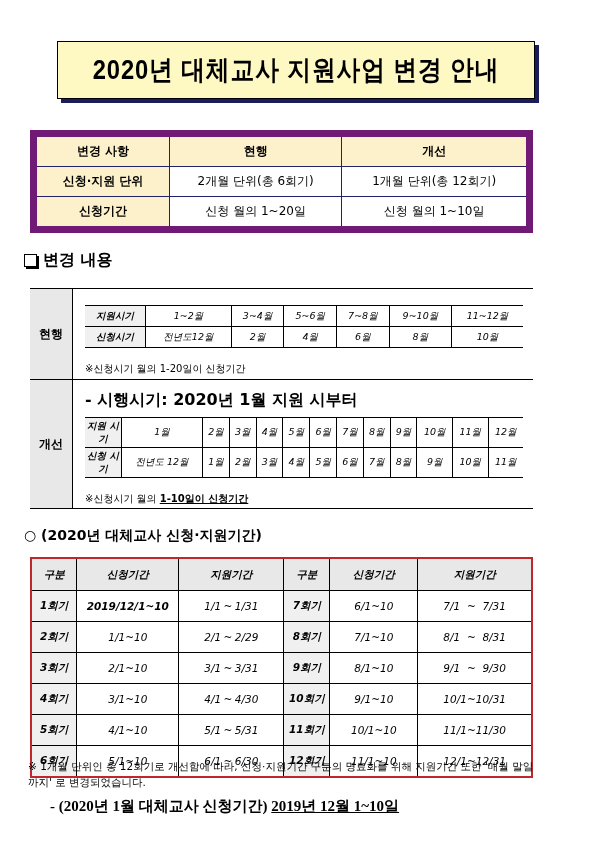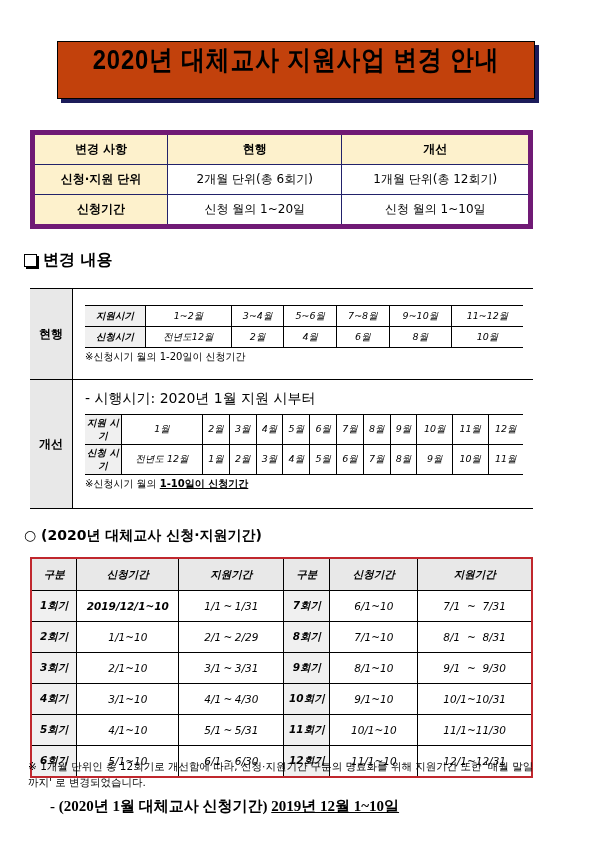--- a/index.html
+++ b/index.html
@@ -2,50 +2,50 @@
 <html><head>
 <meta charset="utf-8">
 <style>
   html, body { margin:0; padding:0; background:#ffffff; }
   body { width:609px; height:842px; position:relative; overflow:hidden;
          font-family:"DejaVu Sans", sans-serif; color:#000; }
   .abs { position:absolute; }
 
   
   .title-box { left:57px; top:41px; width:476px; height:56px; border:1px solid #000;
-               box-shadow:4px 4px 0 #1c1c5a; background:#c2410c; display:flex;
-               justify-content:center; }
+               box-shadow:4px 4px 0 #1c1c5a; background:#fef9c3; display:flex;
+               align-items:center; justify-content:center; }
   .title-box span { font-family:"Liberation Sans", sans-serif; font-weight:bold;
                     font-size:27px; letter-spacing:1px; transform:scaleX(0.88); display:inline-block; }
 
   
   table { border-collapse:collapse; }
-  .sum { left:30px; top:130px; width:503px; border:5px solid #701a75; }
+  .sum { left:30px; top:130px; width:503px; border:7px solid #701a75; }
   .sum td { border:1px solid #22226a; height:27px; text-align:center; font-size:12px; }
   .sum tr:first-child td { background:#fdf1cc; font-weight:bold; }
   .sum td.lbl { background:#fdf1cc; font-weight:bold; }
 
   
   .sec1 { left:24px; top:250px; font-size:16px; font-weight:bold; display:flex; align-items:center; gap:6px; }
   .sq { width:11px; height:11px; border:1.5px solid #000; box-shadow:2px 2px 0 #000; display:inline-block; }
 
   
   .chg { left:30px; top:288px; width:503px; }
   .chg-row { display:flex; border-bottom:1px solid #000; }
   .chg-row.top { border-top:1px solid #000; }
   .chg-lbl { width:42px; background:#e8e8e8; border-right:1px solid #000;
              display:flex; align-items:center; justify-content:center; font-size:12px; font-weight:bold; }
   .chg-body { flex:1; padding:0 0 0 12px; }
   .inner { border-collapse:collapse; font-size:9.5px; }
   .inner td { border:1px solid #000; text-align:center;font-style:italic; }
   .inner tr td:first-child { border-left:none; background:#f0f0f0; font-weight:bold; }
   .inner tr td:last-child { border-right:none; }
-  .note { font-size:10px; margin-top:2px; }
+  .note { font-size:10px; margin-top:14px; }
   .note b { text-decoration:underline; }
-  .sub { font-size:14px; font-weight:normal; margin:10px 0 6px 0; }
+  .sub { font-size:16px; font-weight:bold; margin:10px 0 6px 0; }
 
   
   .sec2 { left:24px; top:527px; font-size:14px; font-weight:bold; }
   .sched { left:30px; top:557px; width:503px; border:2px solid #c0272d;font-style:italic; }
   .sched td { border:1px solid #000; height:28px; font-size:10.5px; text-align:center; }
   .sched tr:first-child td { background:#e8e8e8; font-weight:bold; height:29px; }
   .sched td.rd { background:#f0f0f0; font-weight:bold; }
   .range { display:flex; justify-content:space-between; padding:0 24px; }
 
   .foot { left:28px; top:758px; width:510px; font-size:10.5px; line-height:16px; }

